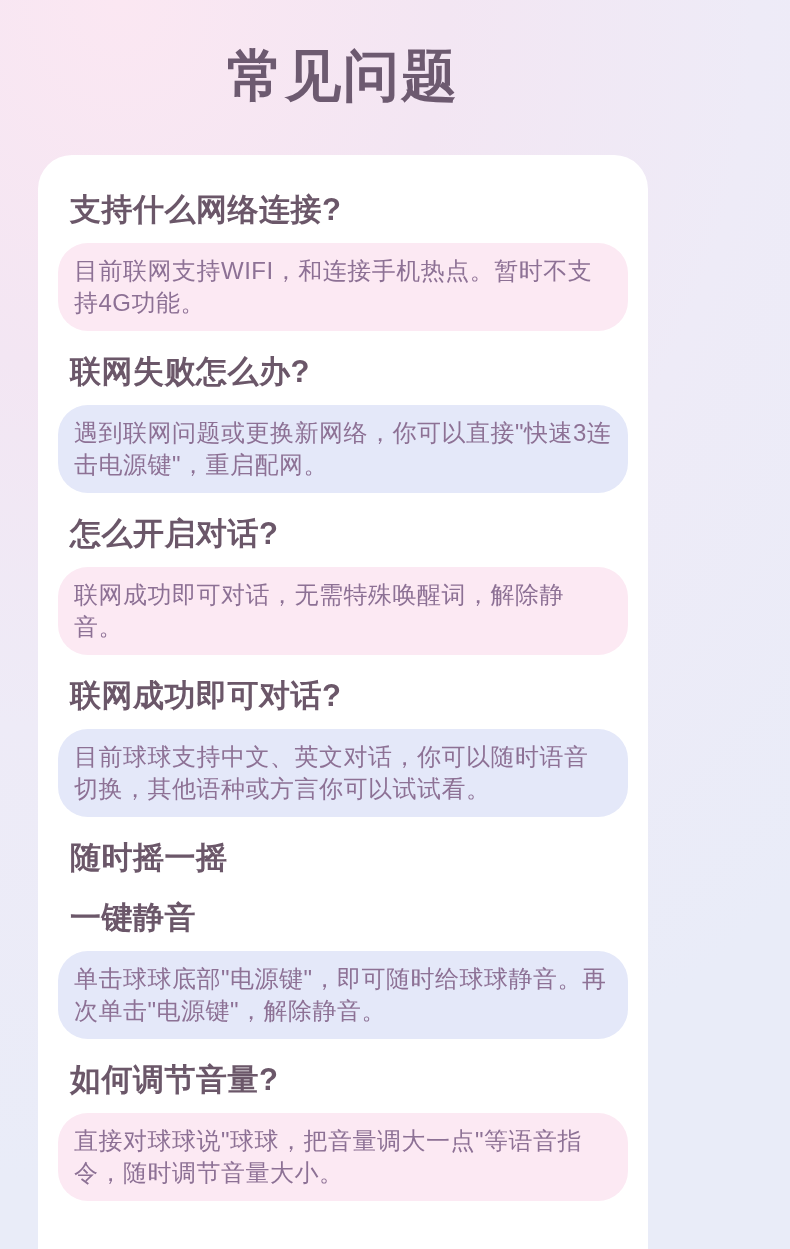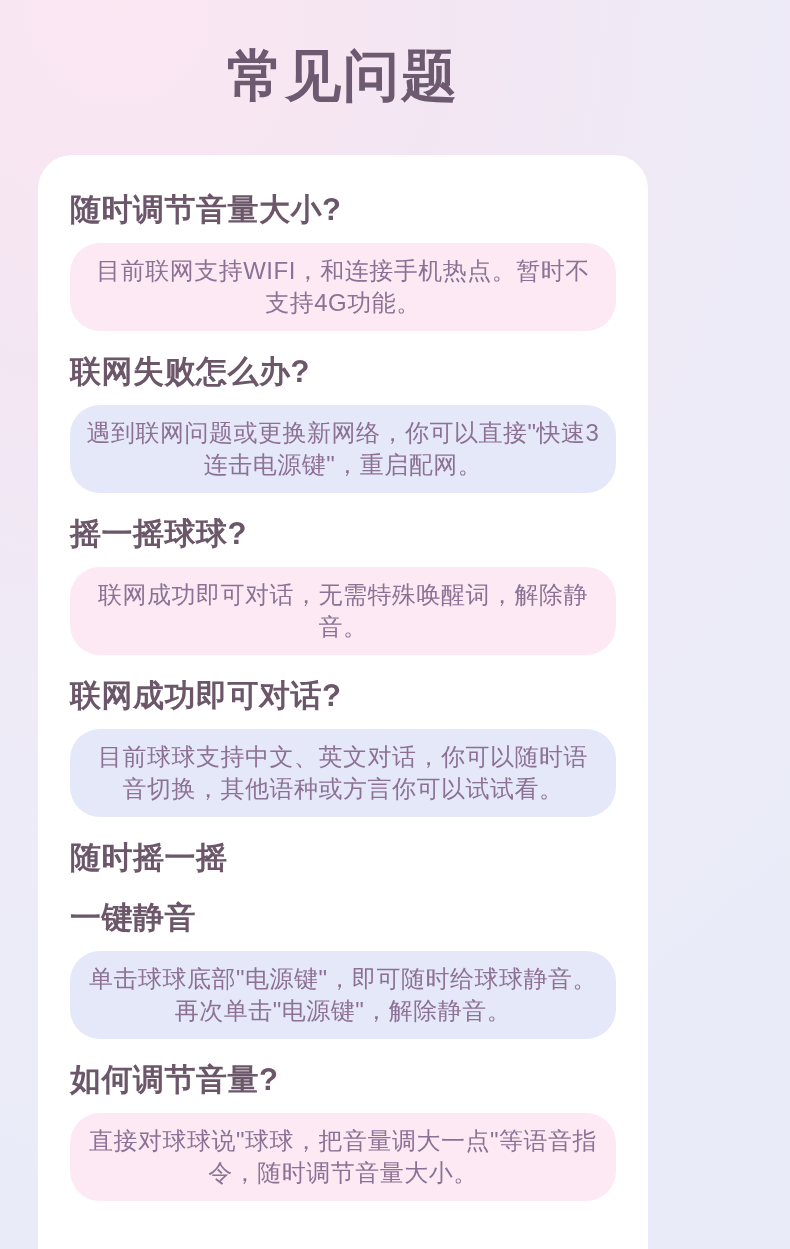--- a/index.html
+++ b/index.html
@@ -47,51 +47,50 @@
     font-size: 31px;
     line-height: 38px;
     font-weight: bold;
     letter-spacing: 0.5px;
     color: var(--question-text, #6b5769);
   }
   .qa:first-child .q {
     margin-top: 0;
   }
   .qa .a {
-    margin: 12px;
+    margin: 0;
     padding: 12px 16px;
     border-radius: 30px;
     font-size: 24px;
     line-height: 32px;
     letter-spacing: 0.5px;
     color: var(--answer-text, #8d7195);
-    text-align: center;
   }
   .qa .a.pink { background: var(--pill-pink, #fce9f3); }
   .qa .a.blue { background: var(--pill-blue, #e4e8f9); }
 </style>
 </head>
 <body>
 
 <div class="page">
   <h1 class="page-title">常见问题</h1>
   <div class="card">
     <div id="faq-list">
   <section class="qa">
-    <h2 class="q">随时调节音量大小?</h2>
+    <h2 class="q">支持什么网络连接?</h2>
     <p class="a pink">目前联网支持WIFI，和连接手机热点。暂时不支持4G功能。</p>
   </section>
 
   <section class="qa">
     <h2 class="q">联网失败怎么办?</h2>
     <p class="a blue">遇到联网问题或更换新网络，你可以直接"快速3连击电源键"，重启配网。</p>
   </section>
 
   <section class="qa">
-    <h2 class="q">摇一摇球球?</h2>
+    <h2 class="q">怎么开启对话?</h2>
     <p class="a pink">联网成功即可对话，无需特殊唤醒词，解除静音。</p>
   </section>
 
   <section class="qa">
     <h2 class="q">联网成功即可对话?</h2>
     <p class="a blue">目前球球支持中文、英文对话，你可以随时语音切换，其他语种或方言你可以试试看。</p>
   </section>
 
   <section class="qa">
     <h2 class="q">随时摇一摇</h2>

